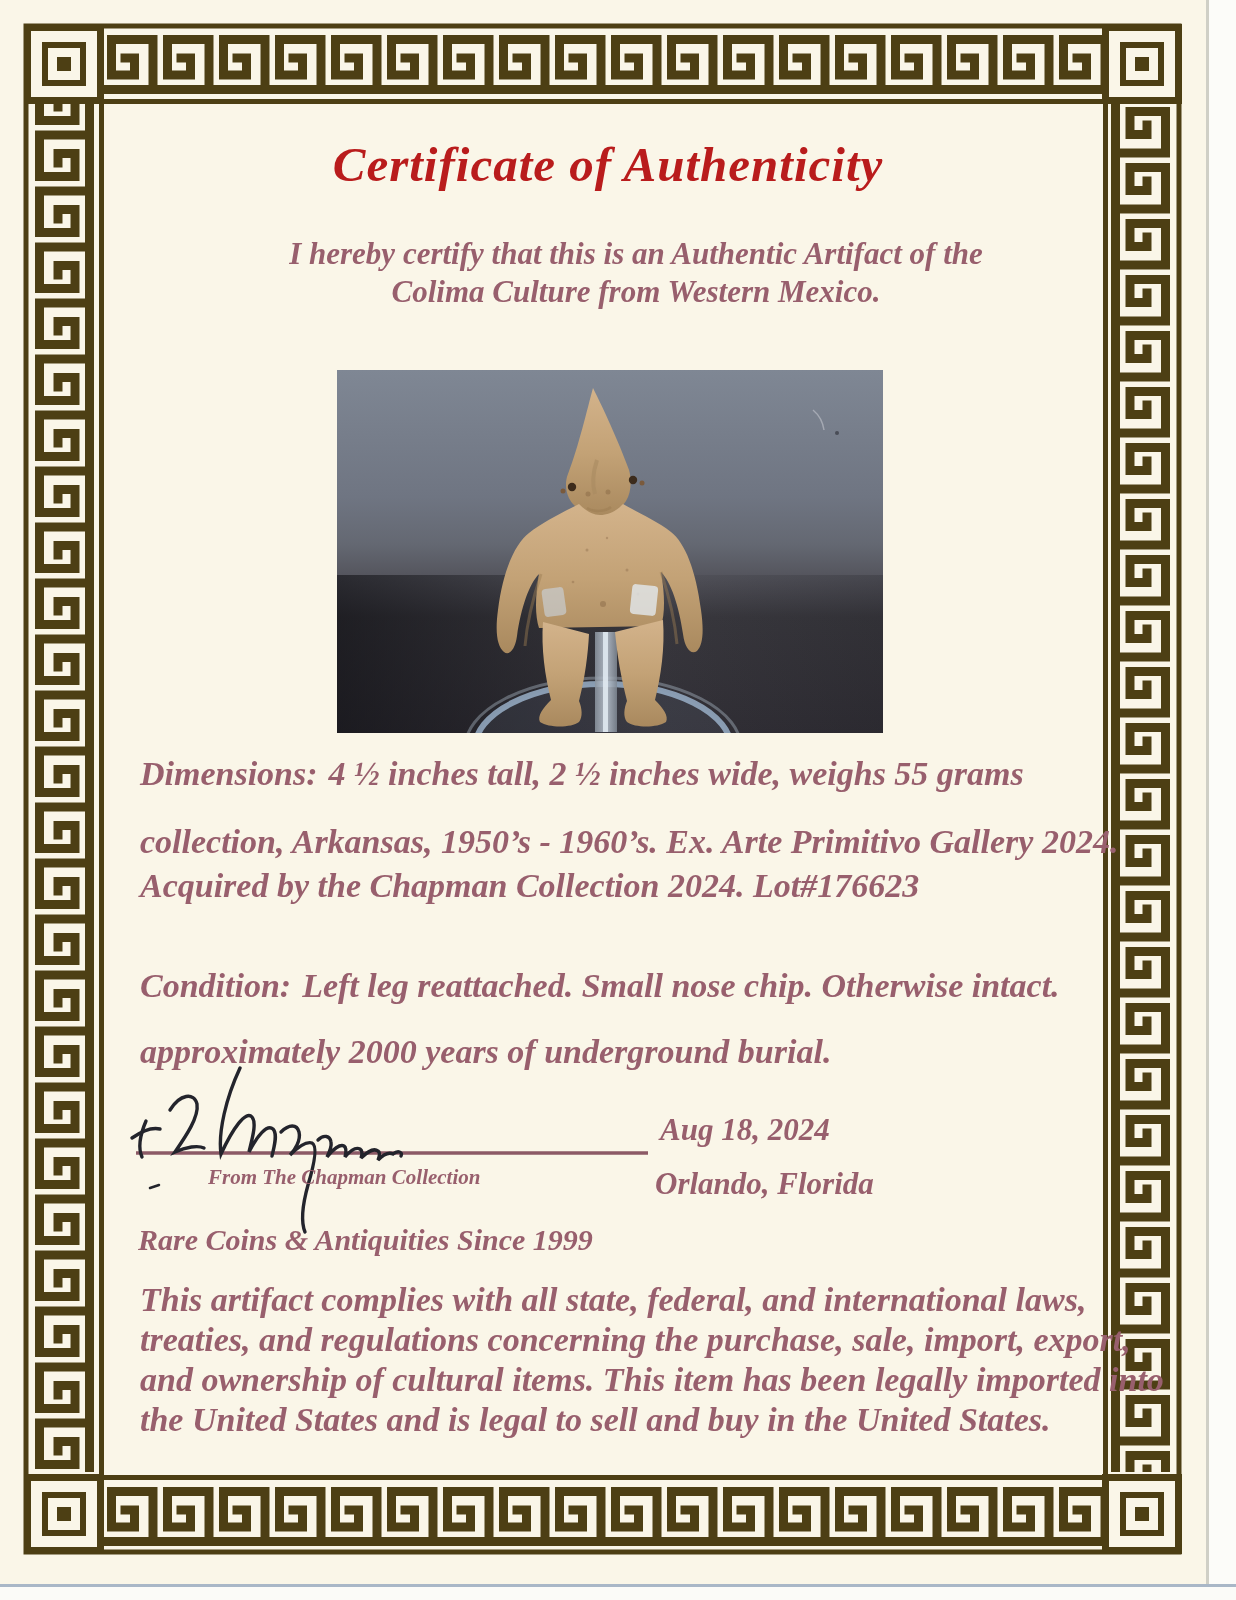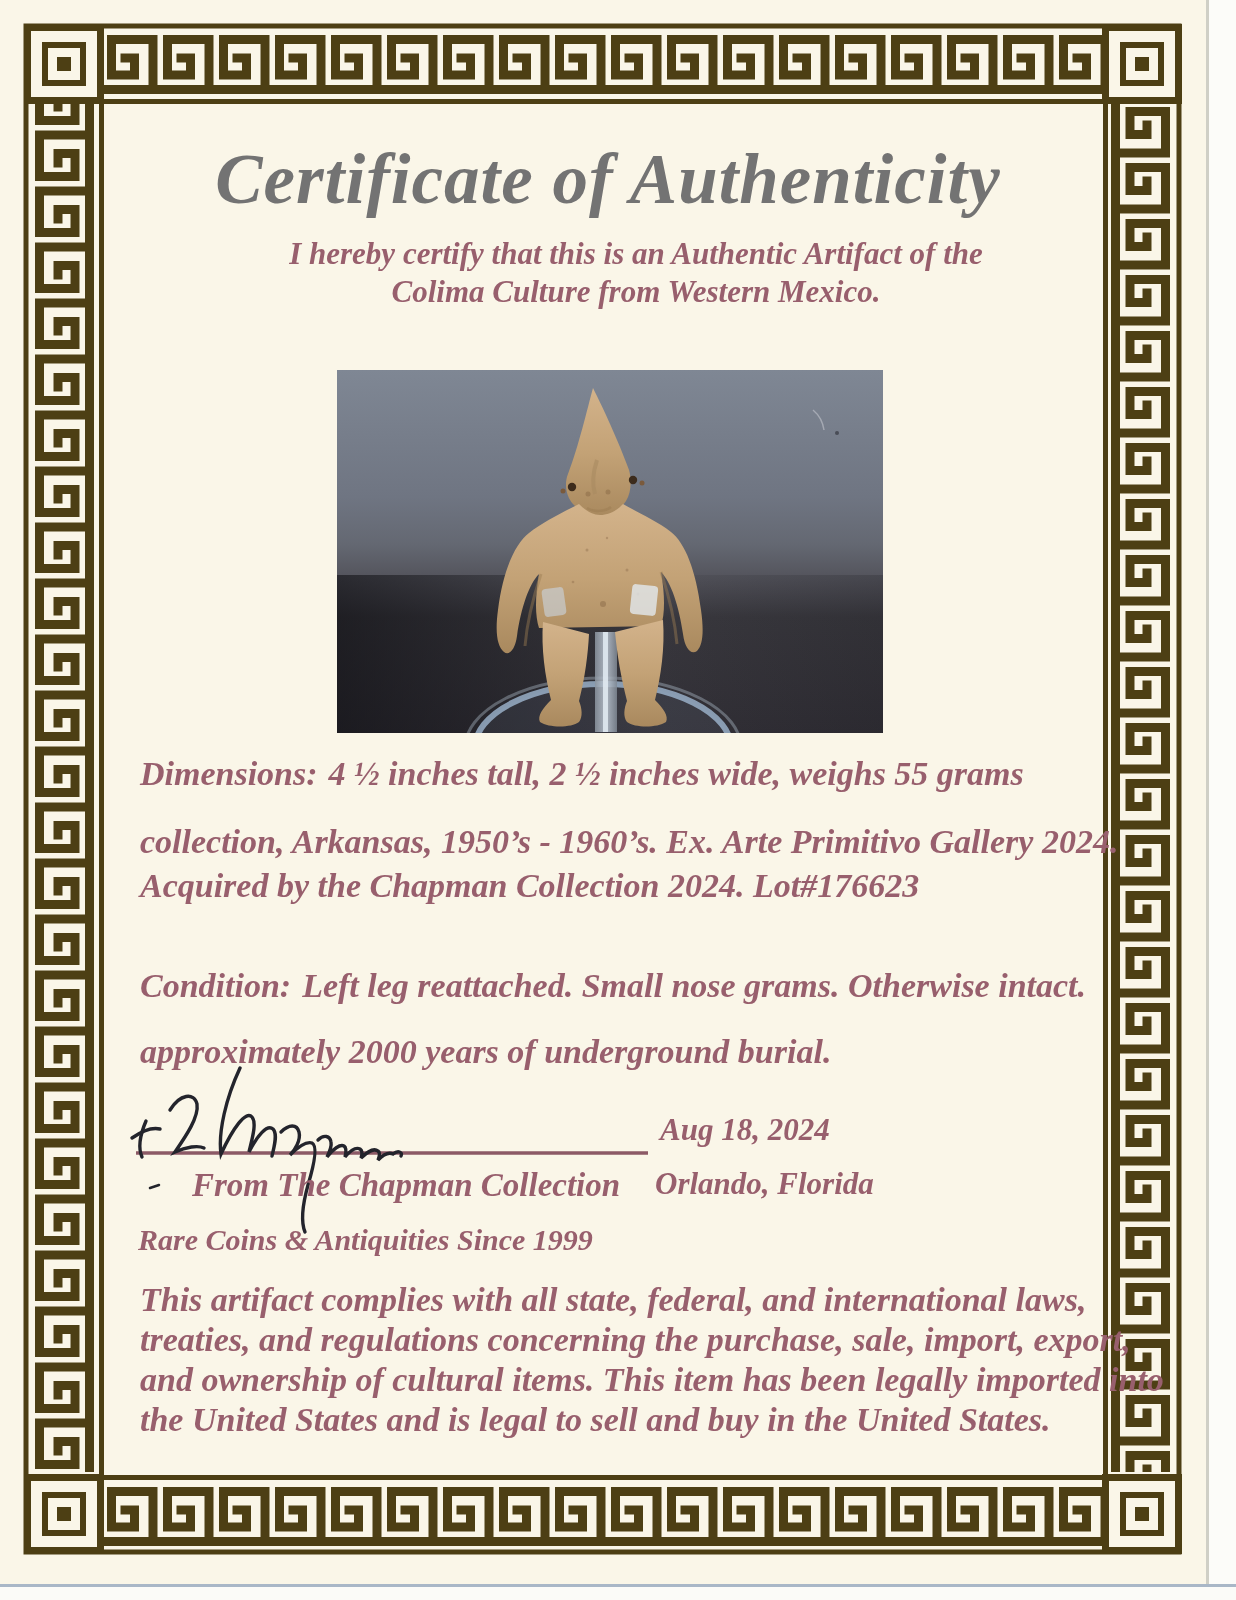--- a/index.html
+++ b/index.html
@@ -8,21 +8,21 @@
     background:#faf6e8;
     font-family:"Liberation Serif","DejaVu Serif",serif;
   }
   .abs{position:absolute;}
   svg{display:block;}
   .t{
     position:absolute;color:#985f6d;font-weight:bold;font-style:italic;
     white-space:nowrap;line-height:1.28;
   }
   .center{left:0;width:1216px;text-align:center;}
-  .title{font-size:71px;color:#737373;letter-spacing:1px;text-align:center;}
+  .title{font-size:49px;color:#b91c1c;letter-spacing:1px;text-align:center;}
   .sub{font-size:31px;margin-left:28px;}
   .body{font-size:34px;}
   .body .lbl{margin-right:11px;}
   .para-line{white-space:nowrap;}
 </style>
 </head>
 <body>
 
 <div id="page">
 
@@ -143,42 +143,42 @@
   <div class="t body" style="left:140px;top:752px;">
     <div class="para-line"><span class="lbl">Dimensions:</span><span>4 ½ inches tall, 2 ½ inches wide, weighs 55 grams</span></div>
   </div>
 
   <div class="t body" style="left:140px;top:820px;">
     <div class="para-line">collection, Arkansas, 1950’s - 1960’s. Ex. Arte Primitivo Gallery 2024.</div>
     <div class="para-line">Acquired by the Chapman Collection 2024. Lot#176623</div>
   </div>
 
   <div class="t body" style="left:140px;top:964px;">
-    <div class="para-line"><span class="lbl">Condition:</span><span>Left leg reattached. Small nose grams. Otherwise intact.</span></div>
+    <div class="para-line"><span class="lbl">Condition:</span><span>Left leg reattached. Small nose chip. Otherwise intact.</span></div>
   </div>
 
   <div class="t body" style="left:140px;top:1030px;">
     <div class="para-line">approximately 2000 years of underground burial.</div>
   </div>
 
   <svg class="abs" style="left:0;top:0;" width="1236" height="1600" viewBox="0 0 1236 1600">
     <line x1="136" y1="1153" x2="648" y2="1153" stroke="#8c5a66" stroke-width="3.5"></line>
     <g stroke="#23242c" stroke-width="3.4" fill="none" stroke-linecap="round">
       <path d="M146,1121 C140,1135 138,1148 142,1157"></path>
       <path d="M132,1138 C142,1131 152,1127 160,1129"></path>
       <path d="M170,1110 C180,1094 194,1092 197,1104 C199,1117 186,1136 175,1152 C186,1147 198,1145 204,1148"></path>
       <path d="M240,1068 C226,1098 218,1132 221,1154 C233,1128 246,1110 252,1117 C257,1123 252,1139 249,1152 C257,1136 267,1124 273,1129 C278,1134 274,1147 272,1156"></path>
       <path d="M281,1132 C289,1124 297,1124 299,1132 C301,1140 295,1150 290,1155 C297,1148 306,1141 312,1143 C318,1146 314,1165 308,1185 C303,1203 300,1220 305,1232"></path>
       <path d="M318,1140 C324,1134 330,1136 331,1142 C332,1147 329,1153 327,1157 C333,1149 340,1144 344,1146 C347,1148 346,1153 345,1157 C350,1151 356,1147 360,1149 C363,1151 362,1155 361,1158 C367,1152 374,1148 378,1151 C381,1153 379,1157 378,1160 C383,1155 389,1152 393,1154 C398,1150 403,1152 401,1156"></path>
       <path d="M150,1188 l9,-3" stroke-width="2.5"></path>
     </g>
   </svg>
 
   <div class="t" style="left:660px;top:1110px;font-size:31px;">Aug 18, 2024</div>
-  <div class="t" style="left:192px;top:1164px;font-size:33px;">From The Chapman Collection</div>
+  <div class="t" style="left:208px;top:1164px;font-size:21px;">From The Chapman Collection</div>
   <div class="t" style="left:655px;top:1164px;font-size:31px;">Orlando, Florida</div>
   <div class="t" style="left:138px;top:1221px;font-size:30px;">Rare Coins &amp; Antiquities Since 1999</div>
 
   <div class="t body" style="left:140px;top:1280px;line-height:40px;">
     <div class="para-line">This artifact complies with all state, federal, and international laws,</div>
     <div class="para-line">treaties, and regulations concerning the purchase, sale, import, export,</div>
     <div class="para-line">and ownership of cultural items. This item has been legally imported into</div>
     <div class="para-line">the United States and is legal to sell and buy in the United States.</div>
   </div>
 

